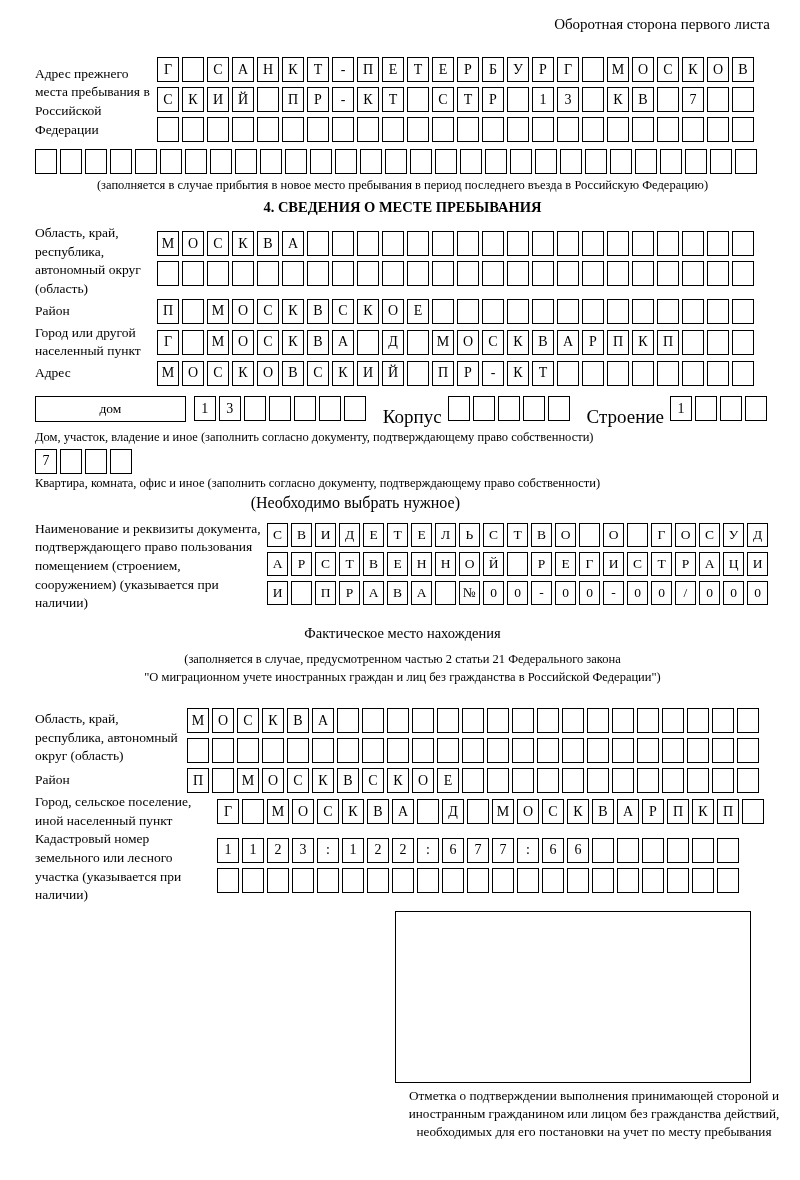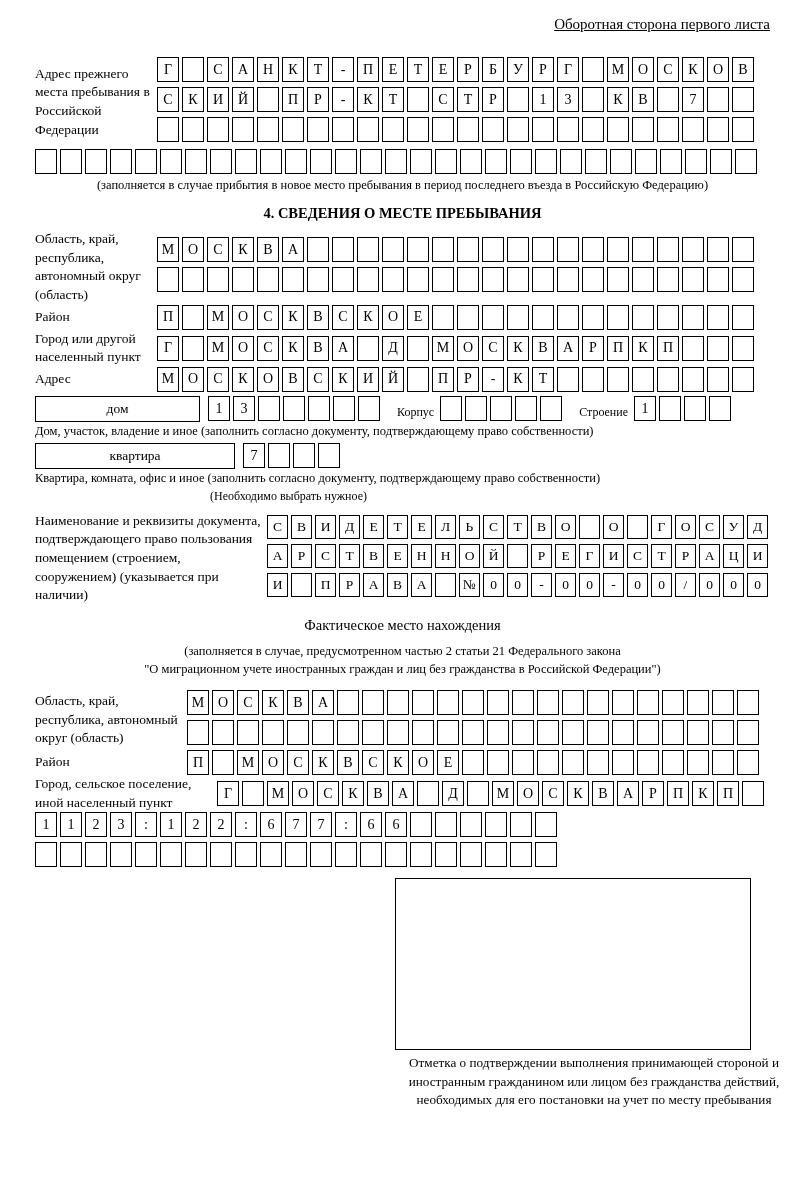--- a/index.html
+++ b/index.html
@@ -4,65 +4,65 @@
 <style>
   * { margin:0; padding:0; box-sizing:border-box; }
   html,body { background:#ffffff; }
   body {
     width:800px; height:1180px; overflow:hidden;
     font-family:"Liberation Serif","DejaVu Serif",serif;
     color:#000;
     position:relative;
   }
   .page { padding:16px 30px 0 35px; }
-  .header-note { text-align:right; font-size:15px; margin-bottom:24px;text-decoration:underline; }
+  .header-note { text-align:right; font-size:15px; margin-bottom:24px; }
 
   .field-row { display:flex; align-items:center; }
   .label { font-size:13.5px; line-height:1.38; padding-right:6px; }
   .w120 { width:122px; flex:0 0 122px; }
   .w150 { width:152px; flex:0 0 152px; }
   .w180 { width:182px; flex:0 0 182px; }
   .w230 { width:232px; flex:0 0 232px; }
 
   .rows { display:flex; flex-direction:column; }
   .cellrow { display:flex; margin-bottom:5px; }
   .cellrow.inline { margin-bottom:0; }
   .cell {
     display:inline-flex; align-items:center; justify-content:center;
     width:22px; height:25px; border:1.5px solid #000; margin-right:3px;
     font-size:14px; line-height:1; flex:0 0 22px;
   }
   .cells-sm .cell { width:21px; flex-basis:21px; height:24px; margin-right:3px; font-size:13.5px; }
   .fullrow { margin:2px 0 4px 0; }
 
   .caption { font-size:12.5px; }
-  .caption.center { text-align:center; margin-bottom:12px; }
+  .caption.center { text-align:center; margin-bottom:6px; }
   .sec-title { text-align:center; font-weight:bold; font-size:14.5px; margin:2px 0 8px 0; }
 
   .dom-row { display:flex; align-items:center; margin:4px 0 2px 0; }
   .labelbox {
     border:1.5px solid #000; height:26px; display:flex; align-items:center;
     justify-content:center; font-size:13.5px;
   }
   .box-dom { width:165px; margin-right:8px; }
   .box-kv  { width:200px; margin-right:8px; }
-  .inline-label { font-size:12px; margin:8px 6px 0 14px; }
+  .inline-label { font-size:19px; margin:16px 6px 0 14px; }
 
   .chk-row { display:flex; align-items:center; font-size:13.5px; margin-top:8px; }
   .chkbox {
     display:inline-flex; align-items:center; justify-content:center;
     width:19px; height:21px; border:1.5px solid #000; font-size:13px;
   }
   .chk-gap { margin-left:8px; }
   .opt-gap { margin-left:34px; }
-  .necessary { font-size:12px; text-align:left; width:250px; margin:3px 0 8px 175px; }
+  .necessary { font-size:16px; text-align:right; width:250px; margin:3px 0 8px 175px; }
 
   .fact-title { text-align:center; font-weight:normal; font-size:14.5px; margin:12px 0 8px 0; }
   .fact-cap { text-align:center; font-size:12.5px; line-height:1.45; }
-  .fact-cap-wrap { margin-bottom:12px; }
+  .fact-cap-wrap { margin-bottom:22px; }
 
   .stamp-box {
     width:356px; height:172px; border:1.5px solid #000;
     margin:6px 0 4px 360px;
   }
   .stamp-caption {
     width:402px; margin-left:358px; text-align:center;
     font-size:13.2px; line-height:1.38;
   }
   .mb4 { margin-bottom:0; }
@@ -363,21 +363,20 @@
     <div class="cellrow inline">
         <span class="cell">1</span>
         <span class="cell"></span>
         <span class="cell"></span>
         <span class="cell"></span>
       </div>
   </div>
   <div class="caption mb4">Дом, участок, владение и иное (заполнить согласно документу, подтверждающему право собственности)</div>
 
   <div class="dom-row">
-    <div class="labelbox box-kv">квартира</div>
     <div class="cellrow inline">
         <span class="cell">7</span>
         <span class="cell"></span>
         <span class="cell"></span>
         <span class="cell"></span>
       </div>
   </div>
   <div class="caption mb4">Квартира, комната, офис и иное (заполнить согласно документу, подтверждающему право собственности)</div>
 
   <div class="necessary">(Необходимо выбрать нужное)</div>
@@ -570,20 +569,21 @@
         <span class="cell">А</span>
         <span class="cell">Р</span>
         <span class="cell">П</span>
         <span class="cell">К</span>
         <span class="cell">П</span>
         <span class="cell"></span>
       </div>
   </div>
 
   <div class="field-row">
+    <div class="label w180">Кадастровый номер земельного или лесного участка (указывается при наличии)</div>
     <div class="rows">
       <div class="cellrow">
           <span class="cell">1</span>
           <span class="cell">1</span>
           <span class="cell">2</span>
           <span class="cell">3</span>
           <span class="cell">:</span>
           <span class="cell">1</span>
           <span class="cell">2</span>
           <span class="cell">2</span>

